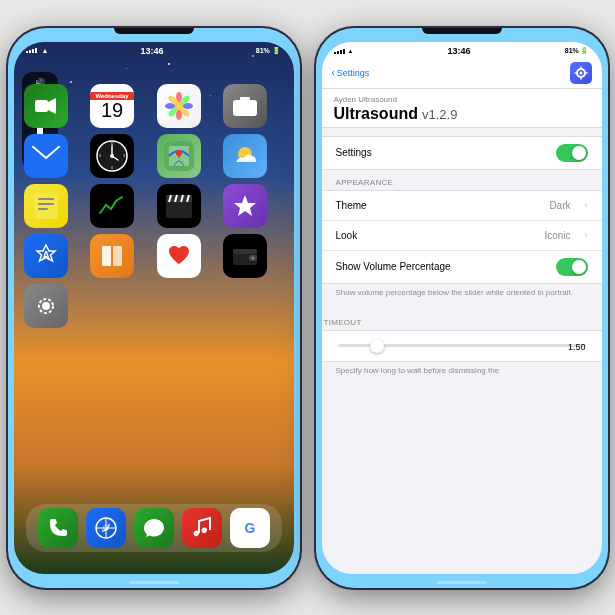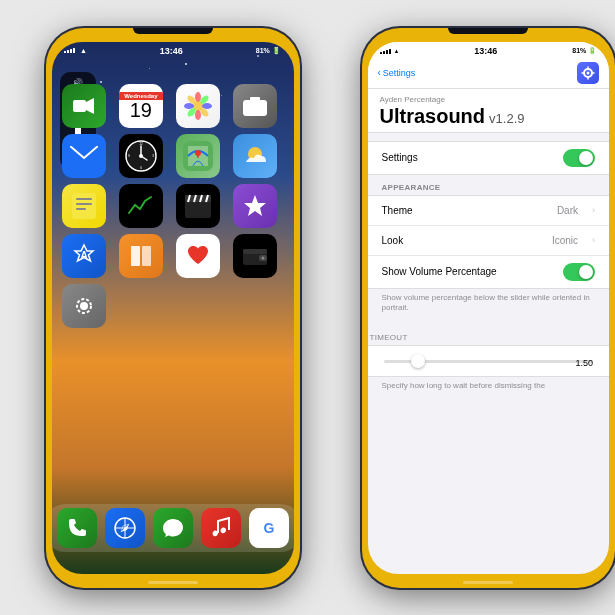--- a/index.html
+++ b/index.html
@@ -10,28 +10,27 @@
       display: flex;
       align-items: center;
       justify-content: center;
       gap: 16px;
       font-family: -apple-system, BlinkMacSystemFont, 'Helvetica Neue', sans-serif;
       overflow: hidden;
     }
 
     
     .phone {
-      width: 265px;
+      width: 292px;
       height: 560px;
-      background: #eab308;
+      background: #7dd3fc;
       border-radius: 38px;
       position: relative;
       box-shadow: 0 0 0 2px #2a3040, 0 8px 32px rgba(0,0,0,0.5);
       overflow: hidden;
-      margin-left: 46px;
     }
     .phone::before {
       content: '';
       position: absolute;
       top: 0; left: 50%;
       transform: translateX(-50%);
       width: 80px; height: 6px;
       background: #0d1117;
       border-radius: 0 0 6px 6px;
       z-index: 10;
@@ -236,36 +235,36 @@
       padding: 6px 12px 4px;
       background: #fff;
       border-bottom: 0.5px solid #ddd;
     }
     .settings-developer {
       font-size: 8px;
       color: #888;
       margin-bottom: 1px;
     }
     .settings-app-title {
-      font-size: 20px;
+      font-size: 16px;
       font-weight: 700;
       color: #000;
     }
     .settings-app-version {
       font-size: 13px;
       font-weight: 400;
       color: #555;
     }
 
     .settings-section {
       margin-top: 8px;
     }
     .section-label {
       font-size: 8px;
-      font-weight: 700;
+      font-weight: 400;
       color: #888;
       text-transform: uppercase;
       padding: 0 14px 3px;
       letter-spacing: 0.3px;
     }
     .settings-group {
       background: #fff;
       border-radius: 0;
       border-top: 0.5px solid #ddd;
       border-bottom: 0.5px solid #ddd;
@@ -605,21 +604,21 @@
         <div class="nav-icon">
           <svg width="14" height="14" viewBox="0 0 14 14" fill="white">
             <circle cx="7" cy="7" r="4" fill="none" stroke="white" stroke-width="2"></circle>
             <path d="M7 3 L7 1 M7 13 L7 11 M3 7 L1 7 M13 7 L11 7" stroke="white" stroke-width="1.5" stroke-linecap="round"></path>
             <circle cx="7" cy="7" r="1.5" fill="white"></circle>
           </svg>
         </div>
       </div>
 
       <div class="settings-header">
-        <div class="settings-developer">Ayden Percentage</div>
+        <div class="settings-developer">Ayden Ultrasound</div>
         <div style="display:flex;align-items:baseline;gap:4px;">
           <span class="settings-app-title">Ultrasound</span>
           <span class="settings-app-version">v1.2.9</span>
         </div>
       </div>
 
       <div style="margin-top:8px;">
         <div class="settings-group">
           <div class="settings-row">
             <span class="row-label">Settings</span>

